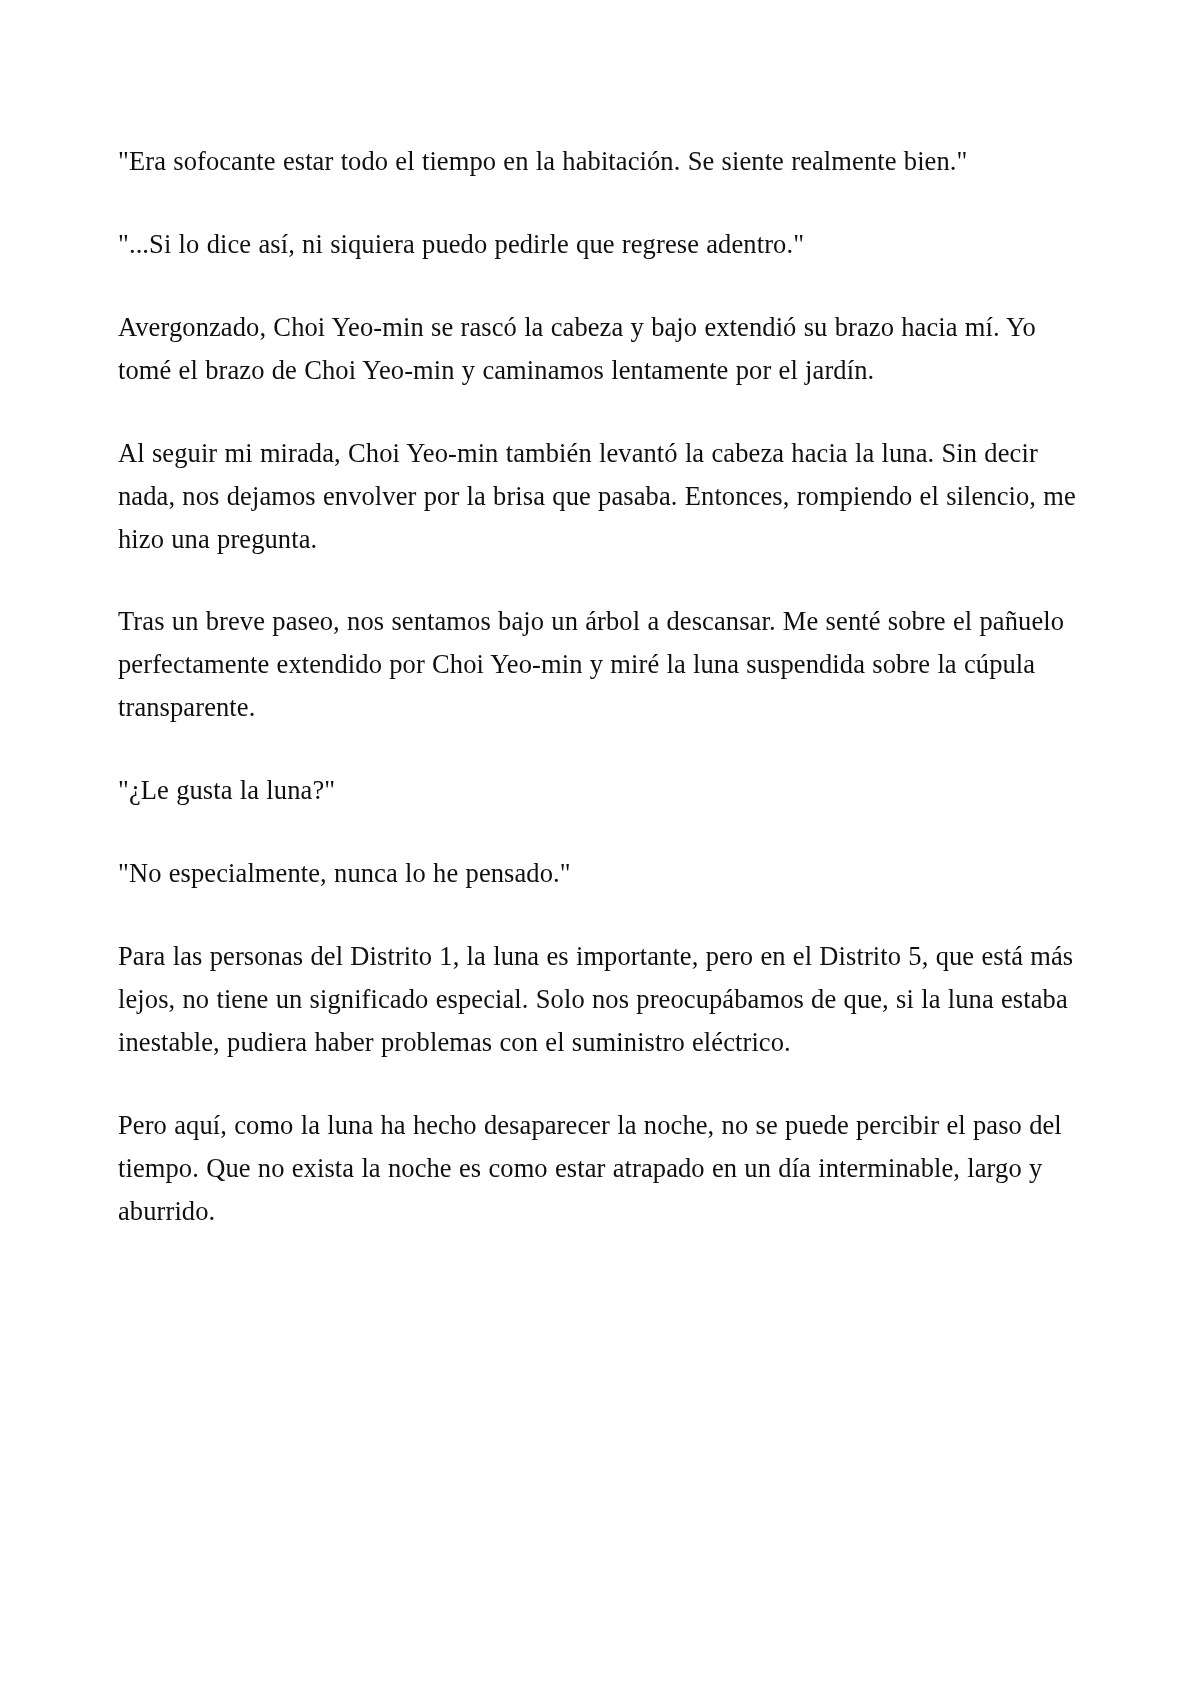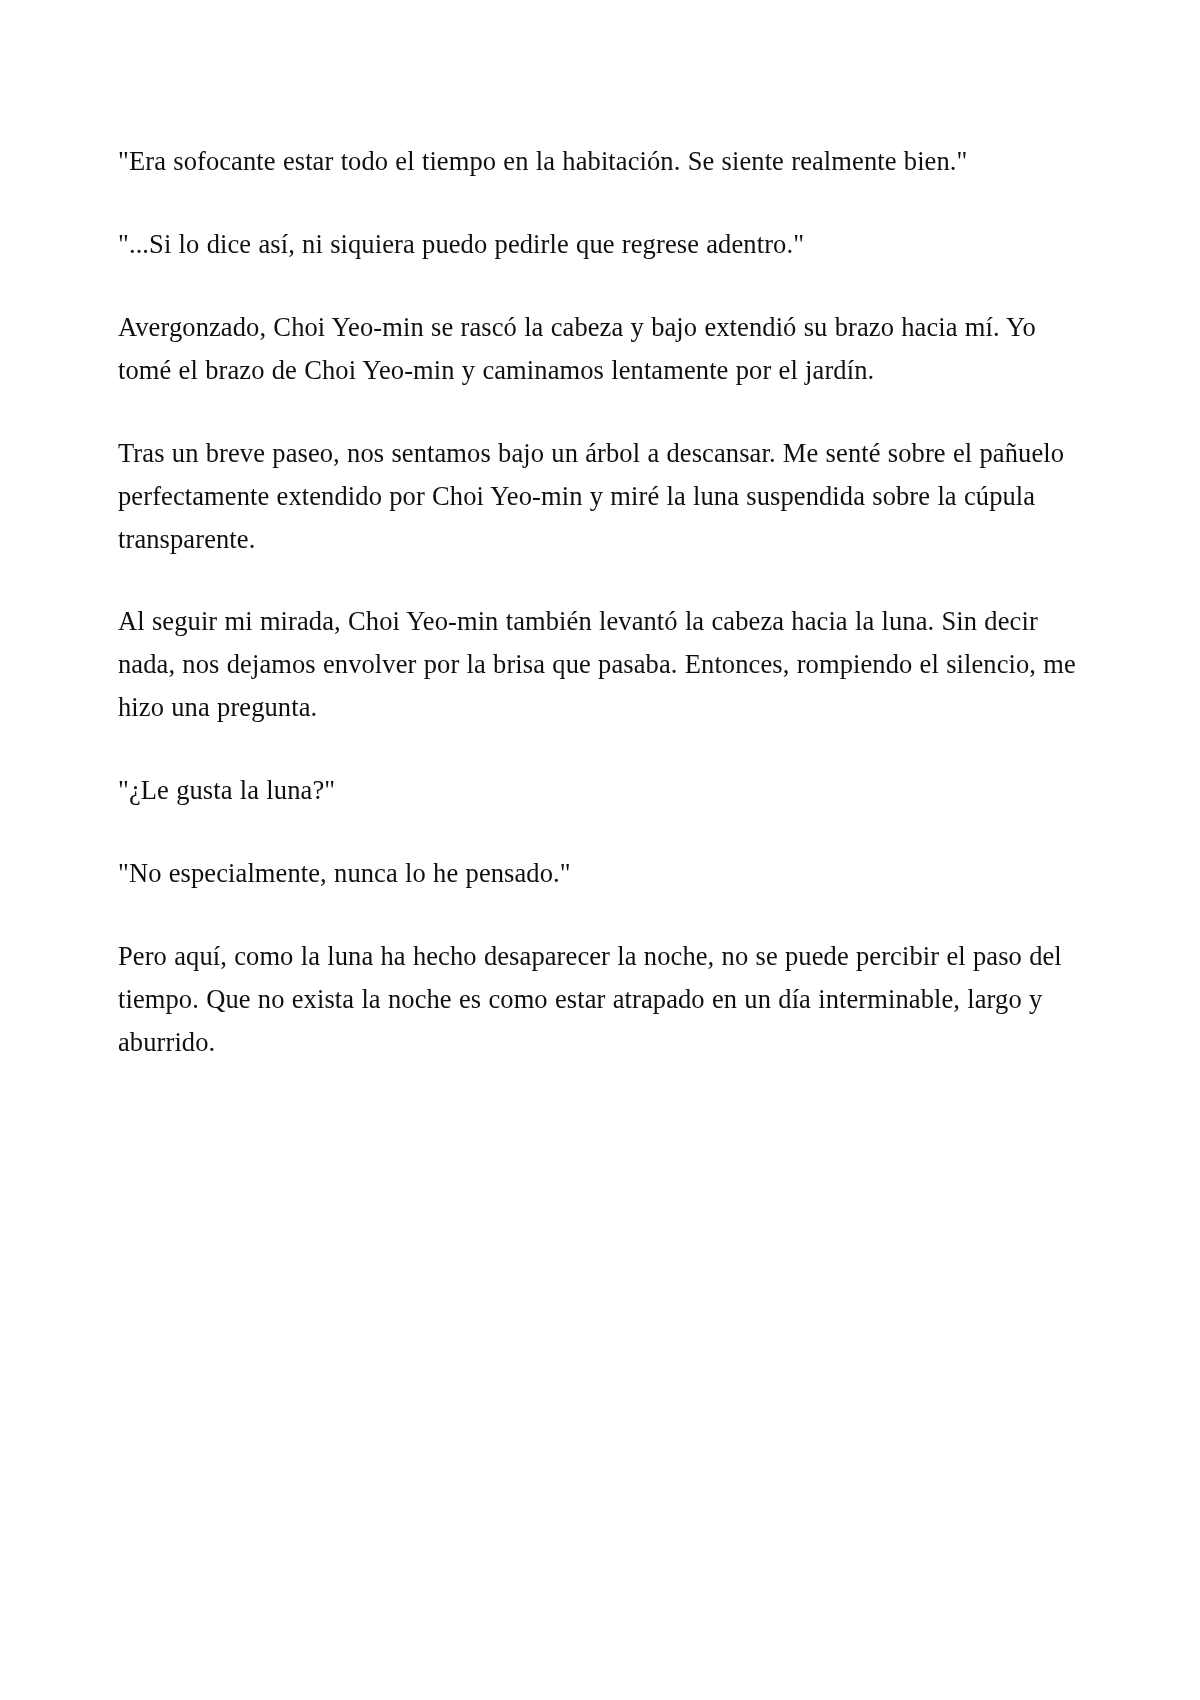--- a/index.html
+++ b/index.html
@@ -39,19 +39,20 @@
   }
 </style>
 </head>
 <body>
 
 <div class="page">
   <article class="doc-body">
     <p class="para">"Era sofocante estar todo el tiempo en la habitación. Se siente realmente bien."</p>
     <p class="para">"...Si lo dice así, ni siquiera puedo pedirle que regrese adentro."</p>
     <p class="para">Avergonzado, Choi Yeo-min se rascó la cabeza y bajo extendió su brazo hacia mí. Yo tomé el brazo de Choi Yeo-min y caminamos lentamente por el jardín.</p>
+    <p class="para">Al seguir mi mirada, Choi Yeo-min también levantó la cabeza hacia la luna. Sin decir nada, nos dejamos envolver por la brisa que pasaba. Entonces, rompiendo el silencio, me hizo una pregunta.</p>
     <p class="para">Tras un breve paseo, nos sentamos bajo un árbol a descansar. Me senté sobre el pañuelo perfectamente extendido por Choi Yeo-min y miré la luna suspendida sobre la cúpula transparente.</p>
-    <p class="para">Al seguir mi mirada, Choi Yeo-min también levantó la cabeza hacia la luna. Sin decir nada, nos dejamos envolver por la brisa que pasaba. Entonces, rompiendo el silencio, me hizo una pregunta.</p>
     <p class="para">"¿Le gusta la luna?"</p>
     <p class="para">"No especialmente, nunca lo he pensado."</p>
+    <p class="para">Para las personas del Distrito 1, la luna es importante, pero en el Distrito 5, que está más lejos, no tiene un significado especial. Solo nos preocupábamos de que, si la luna estaba inestable, pudiera haber problemas con el suministro eléctrico.</p>
     <p class="para">Pero aquí, como la luna ha hecho desaparecer la noche, no se puede percibir el paso del tiempo. Que no exista la noche es como estar atrapado en un día interminable, largo y aburrido.</p>
   </article>
 </div>
 
 </body></html>

